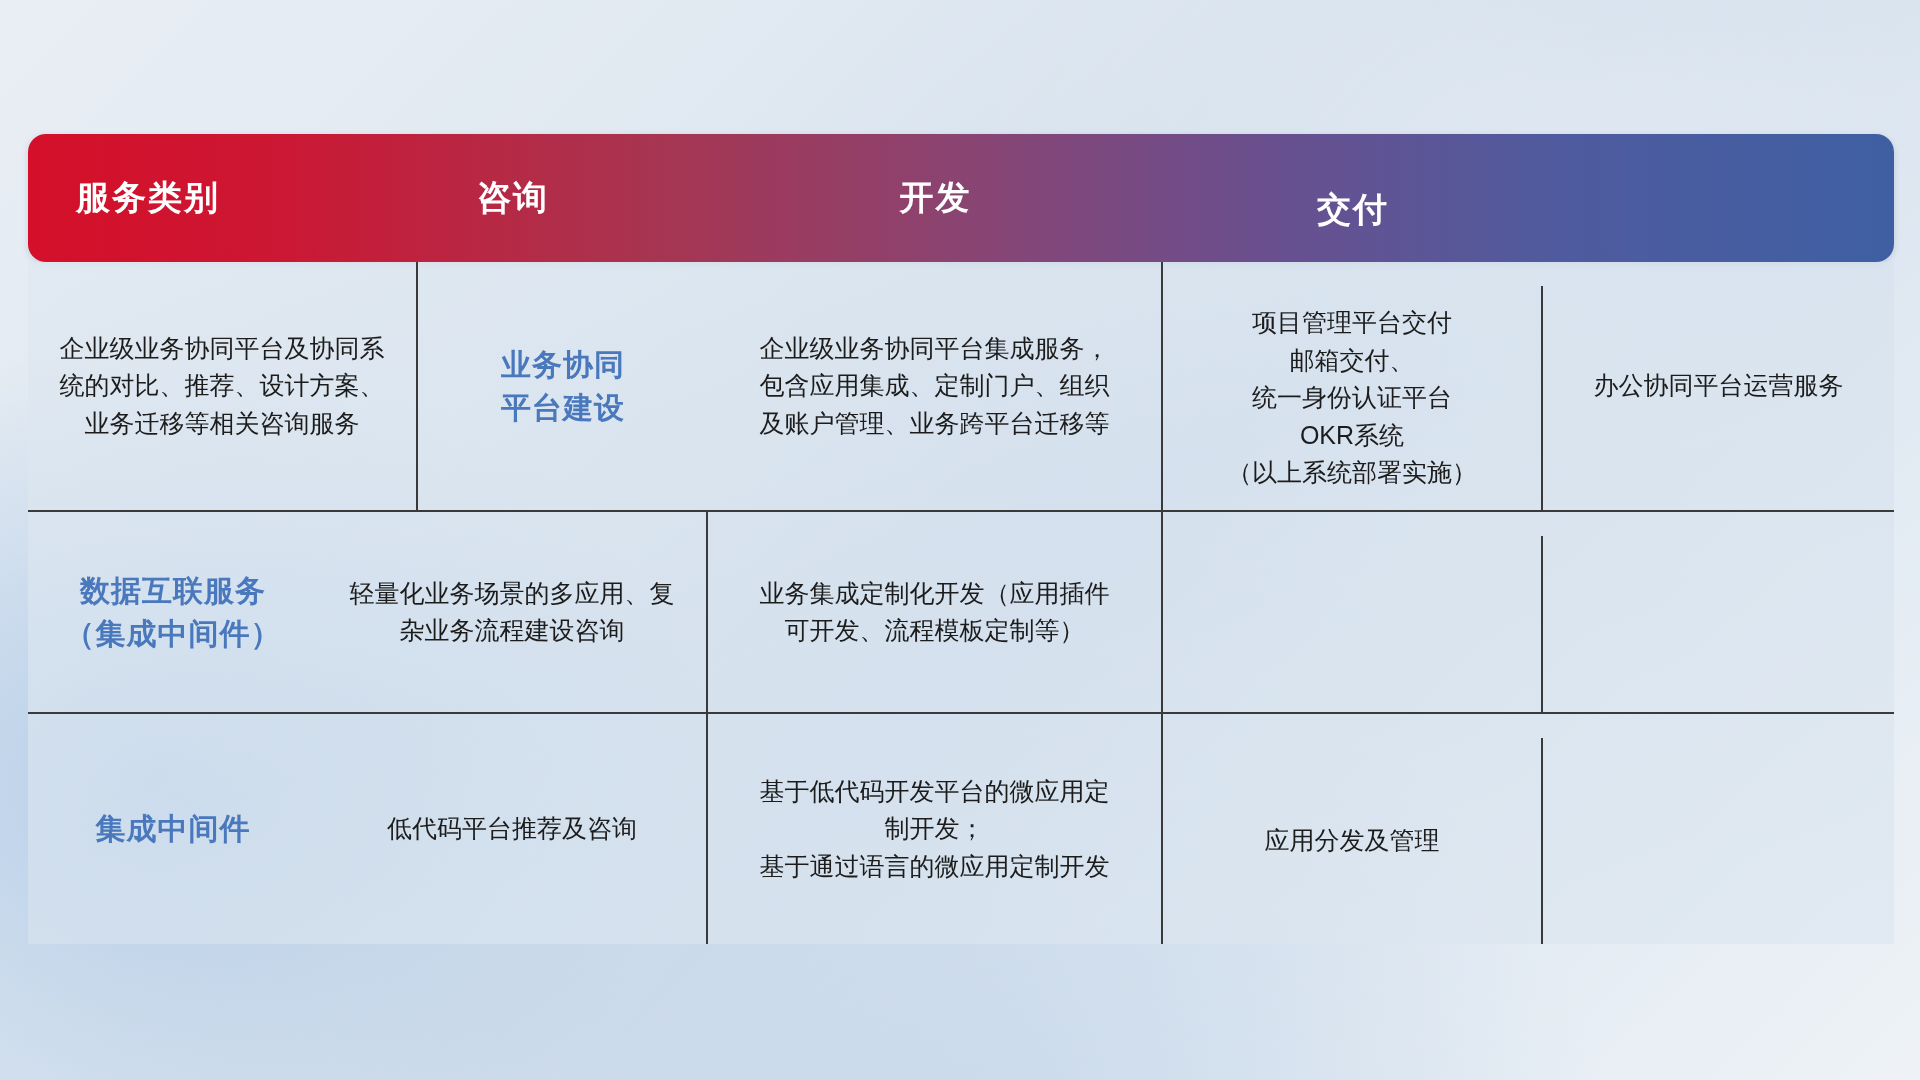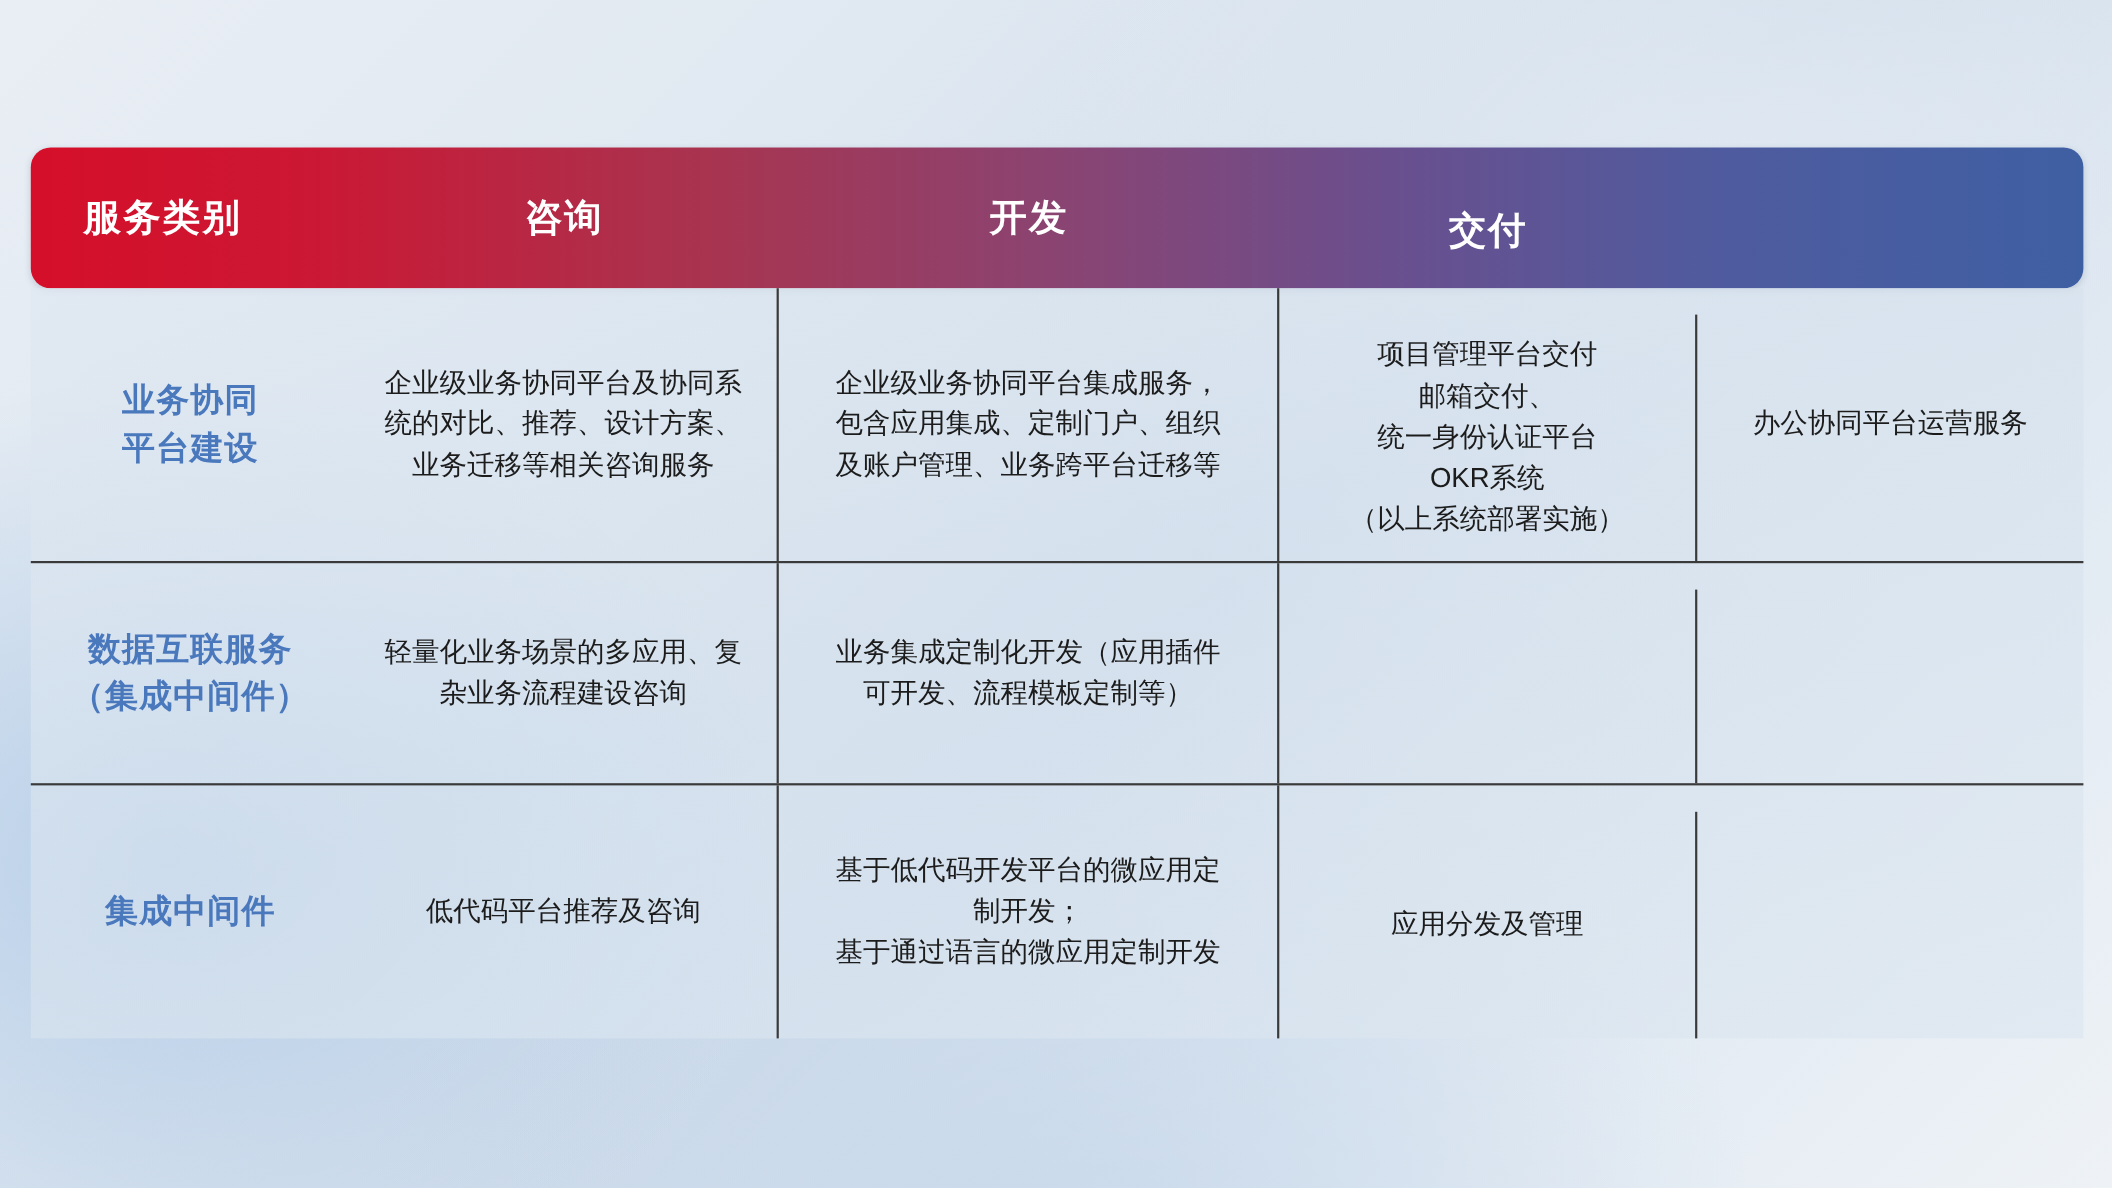--- a/index.html
+++ b/index.html
@@ -111,25 +111,25 @@
     <div class="thead">
       <div class="th c0">服务类别</div>
       <div class="th c1">咨询</div>
       <div class="th c2">开发</div>
       <div class="th c3">交付</div>
     </div>
 
     <div class="tbody">
 
       <div class="tr first row1">
-        <div class="td cat c0 nowrap-pre">业务协同
-平台建设</div>
         <div class="td c1 nowrap-pre">企业级业务协同平台及协同系
 统的对比、推荐、设计方案、
 业务迁移等相关咨询服务</div>
+        <div class="td cat c0 nowrap-pre">业务协同
+平台建设</div>
         <div class="td c2 nowrap-pre">企业级业务协同平台集成服务，
 包含应用集成、定制门户、组织
 及账户管理、业务跨平台迁移等</div>
         <div class="td c3 nowrap-pre">项目管理平台交付
 邮箱交付、
 统一身份认证平台
 OKR系统
 （以上系统部署实施）</div>
         <div class="td c4 nowrap-pre">办公协同平台运营服务</div>
       </div>

